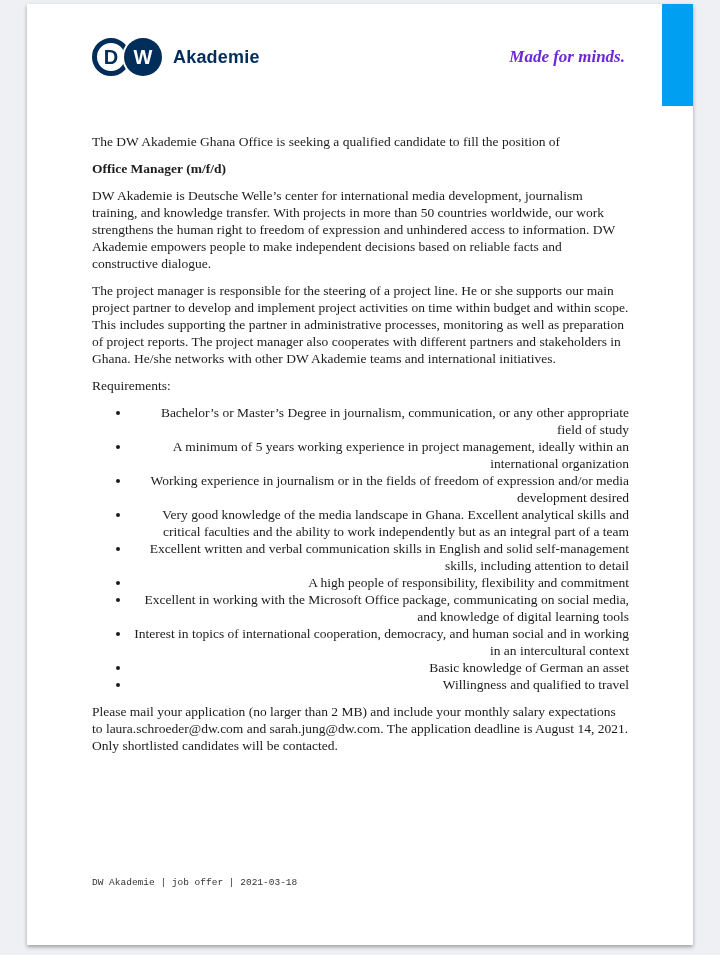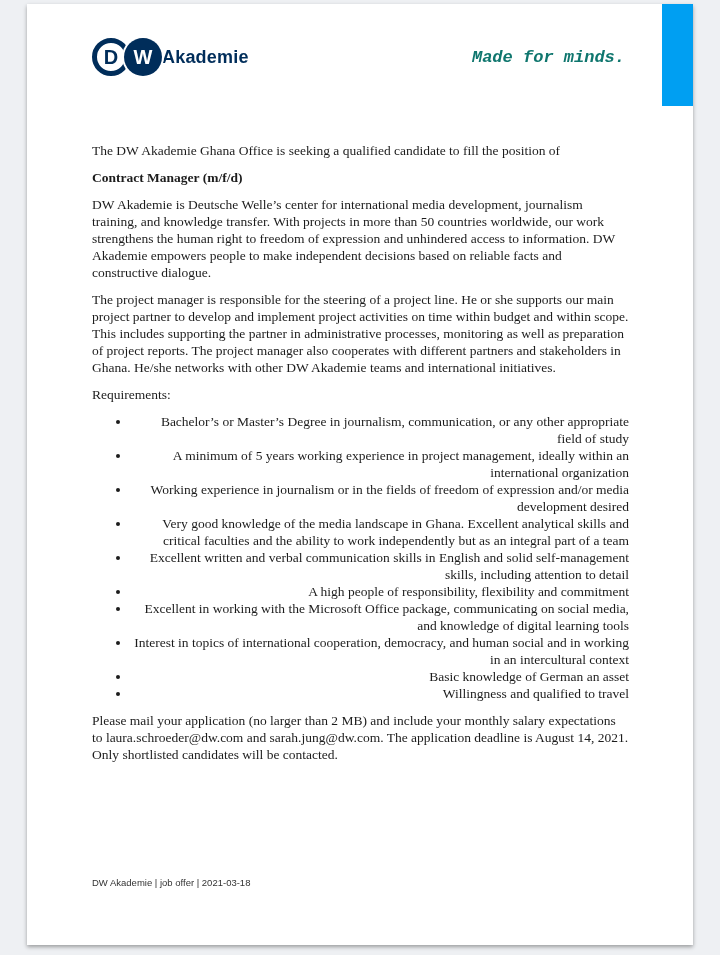--- a/index.html
+++ b/index.html
@@ -47,54 +47,55 @@
   }
   .circle-w {
     background: #002d5a;
     color: #ffffff;
     margin-left: -6px;
     position: relative;
     z-index: 1;
     box-shadow: 0 0 0 2px #ffffff;
   }
   .logo-text {
+    margin-left: 11px;
     font-family: "Liberation Sans", sans-serif;
     font-weight: bold;
     font-size: 18px;
     color: #002d5a;
     letter-spacing: 0.2px;
   }
   .tagline {
-    font-family: Liberation Mono, monospace;
+    font-family: Liberation Serif, serif;
     font-style: italic;
     font-weight: bold;
     font-size: 17px;
-    color: #0f766e;
+    color: #6d28d9;
   }
   .content {
     padding: 57px 64px 0 65px;
     font-family: "Liberation Serif", serif;
     font-size: 13.5px;
     line-height: 17px;
     color: #1c1c1c;
   }
-  .content p { margin: 9px 0 10px 0; }
+  .content p { margin: 0 0 10px 0; }
   .job-title { font-weight: bold; }
   ul.req-list {
     margin: 2px 0 10px 0;
     padding-left: 39px;
     list-style: disc outside;
     text-align: right;
   }
   ul.req-list li { margin: 0; padding-left: 2px; }
   .footer {
     position: absolute;
     left: 65px;
     bottom: 57px;
-    font-family: Liberation Sans, sans-serif;
+    font-family: Liberation Mono, monospace;
     font-size: 9.5px;
     color: #333333;
   }
 </style>
 </head>
 <body>
 
 <div class="canvas">
   <div class="page">
 
@@ -108,21 +109,21 @@
         <span class="circle circle-w">
           <span>W</span>
         </span>
         <span class="logo-text">Akademie</span>
       </div>
       <div class="tagline">Made for minds.</div>
     </div>
 
     <div class="content">
       <p>The DW Akademie Ghana Office is seeking a qualified candidate to fill the position of</p>
-      <p class="job-title">Contract Manager (m/f/d)</p>
+      <p class="job-title">Office Manager (m/f/d)</p>
       <p>DW Akademie is Deutsche Welle’s center for international media development, journalism training, and knowledge transfer. With projects in more than 50 countries worldwide, our work strengthens the human right to freedom of expression and unhindered access to information. DW Akademie empowers people to make independent decisions based on reliable facts and constructive dialogue.</p>
       <p>The project manager is responsible for the steering of a project line. He or she supports our main project partner to develop and implement project activities on time within budget and within scope. This includes supporting the partner in administrative processes, monitoring as well as preparation of project reports. The project manager also cooperates with different partners and stakeholders in Ghana. He/she networks with other DW Akademie teams and international initiatives.</p>
       <p>Requirements:</p>
       <ul class="req-list">
         <li>Bachelor’s or Master’s Degree in journalism, communication, or any other appropriate field of study</li>
         <li>A minimum of 5 years working experience in project management, ideally within an international organization</li>
         <li>Working experience in journalism or in the fields of freedom of expression and/or media development desired</li>
         <li>Very good knowledge of the media landscape in Ghana. Excellent analytical skills and critical faculties and the ability to work independently but as an integral part of a team</li>
         <li>Excellent written and verbal communication skills in English and solid self-management skills, including attention to detail</li>
         <li>A high people of responsibility, flexibility and commitment</li>

